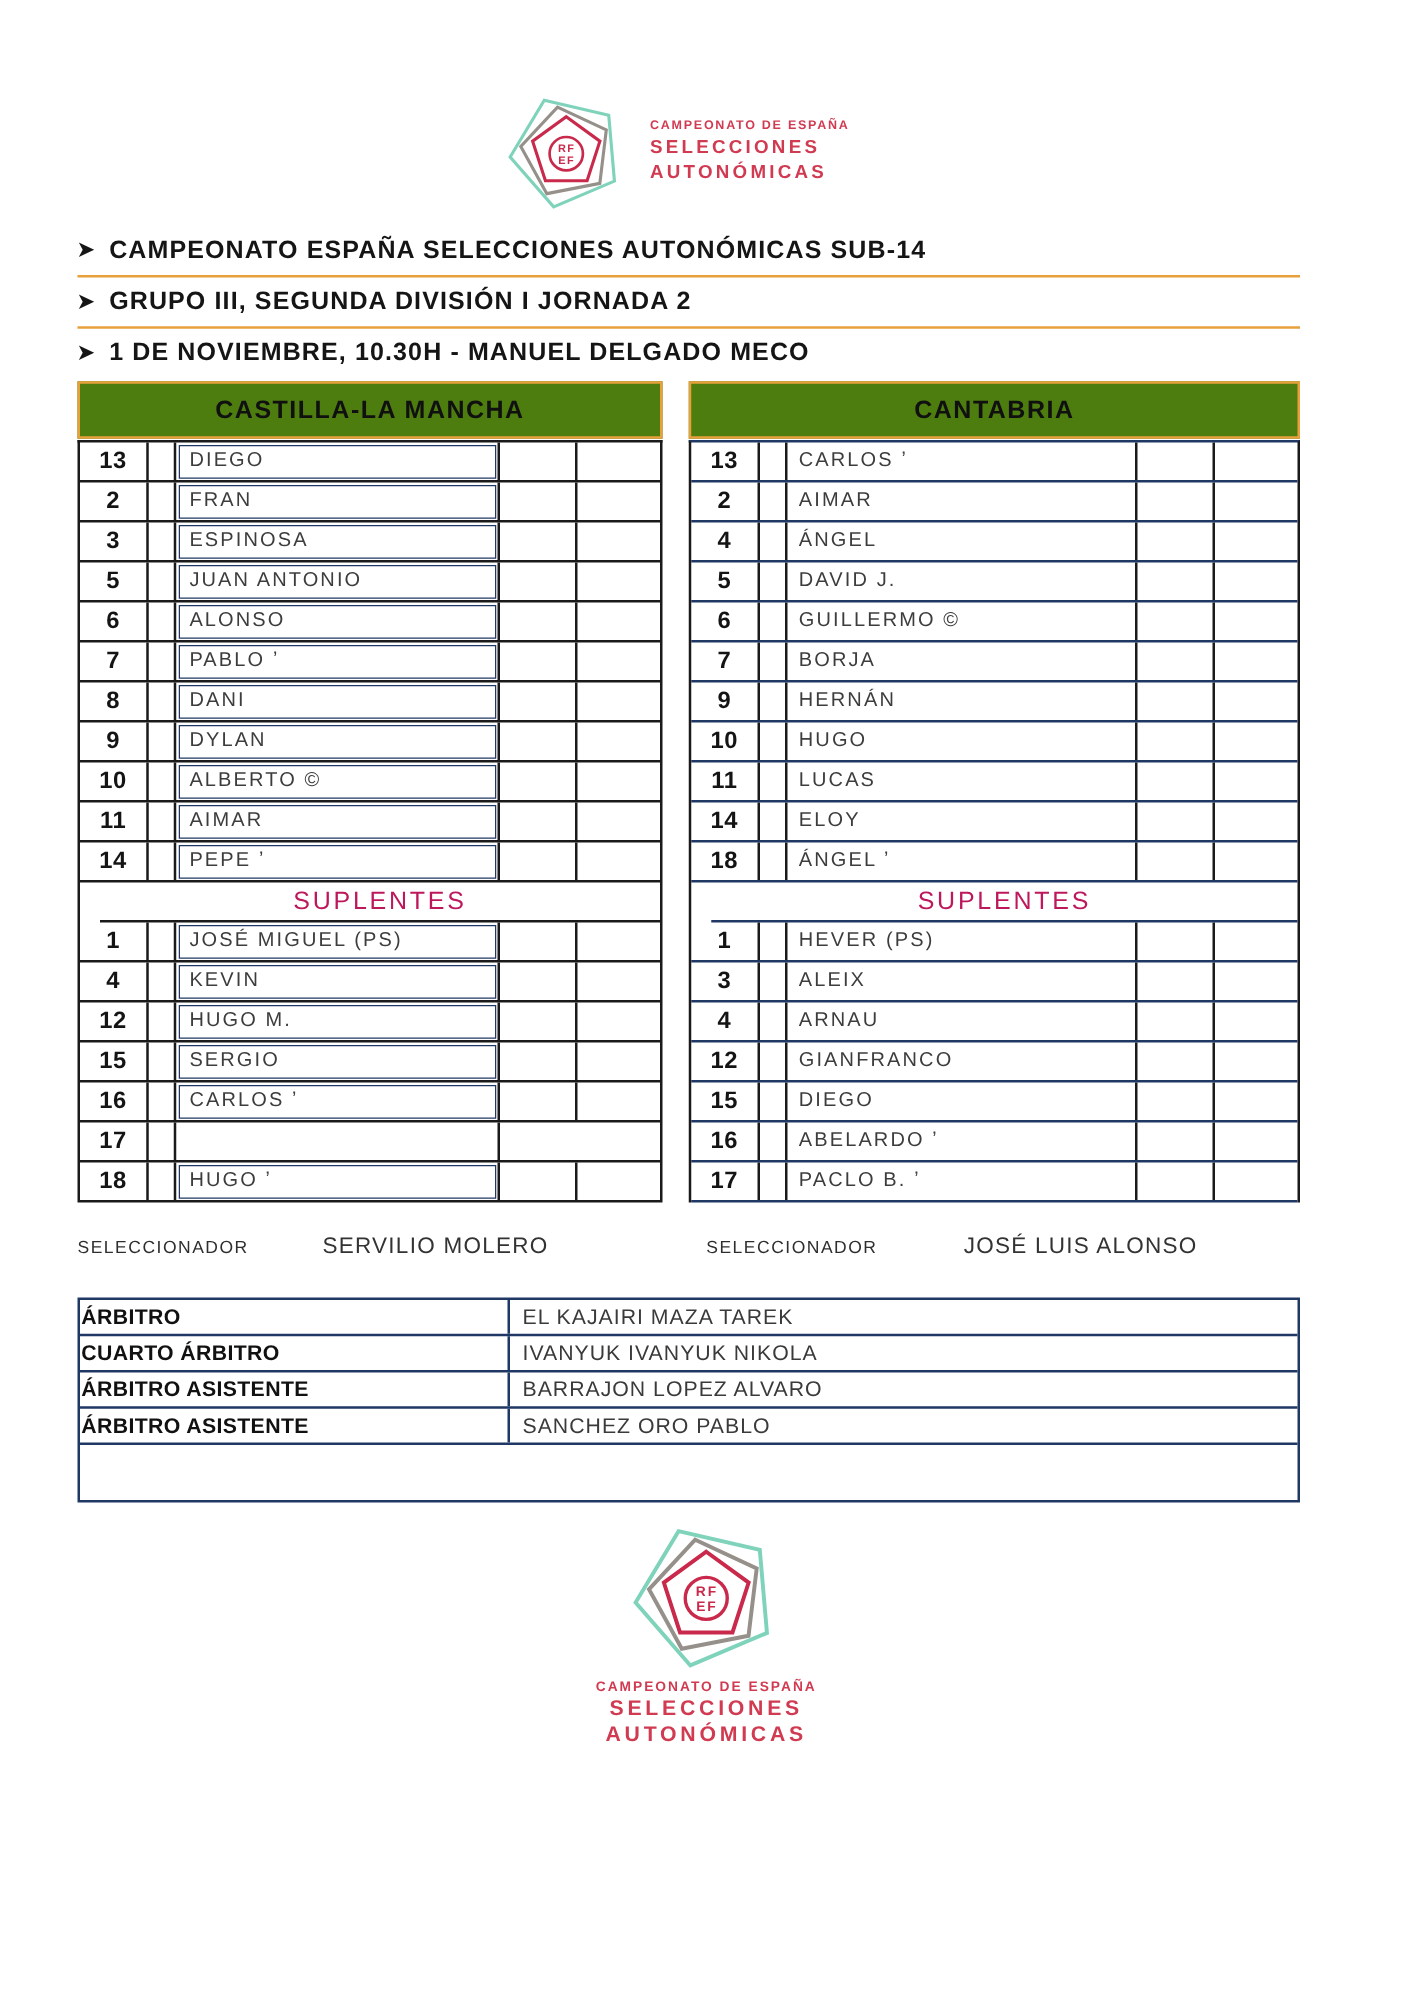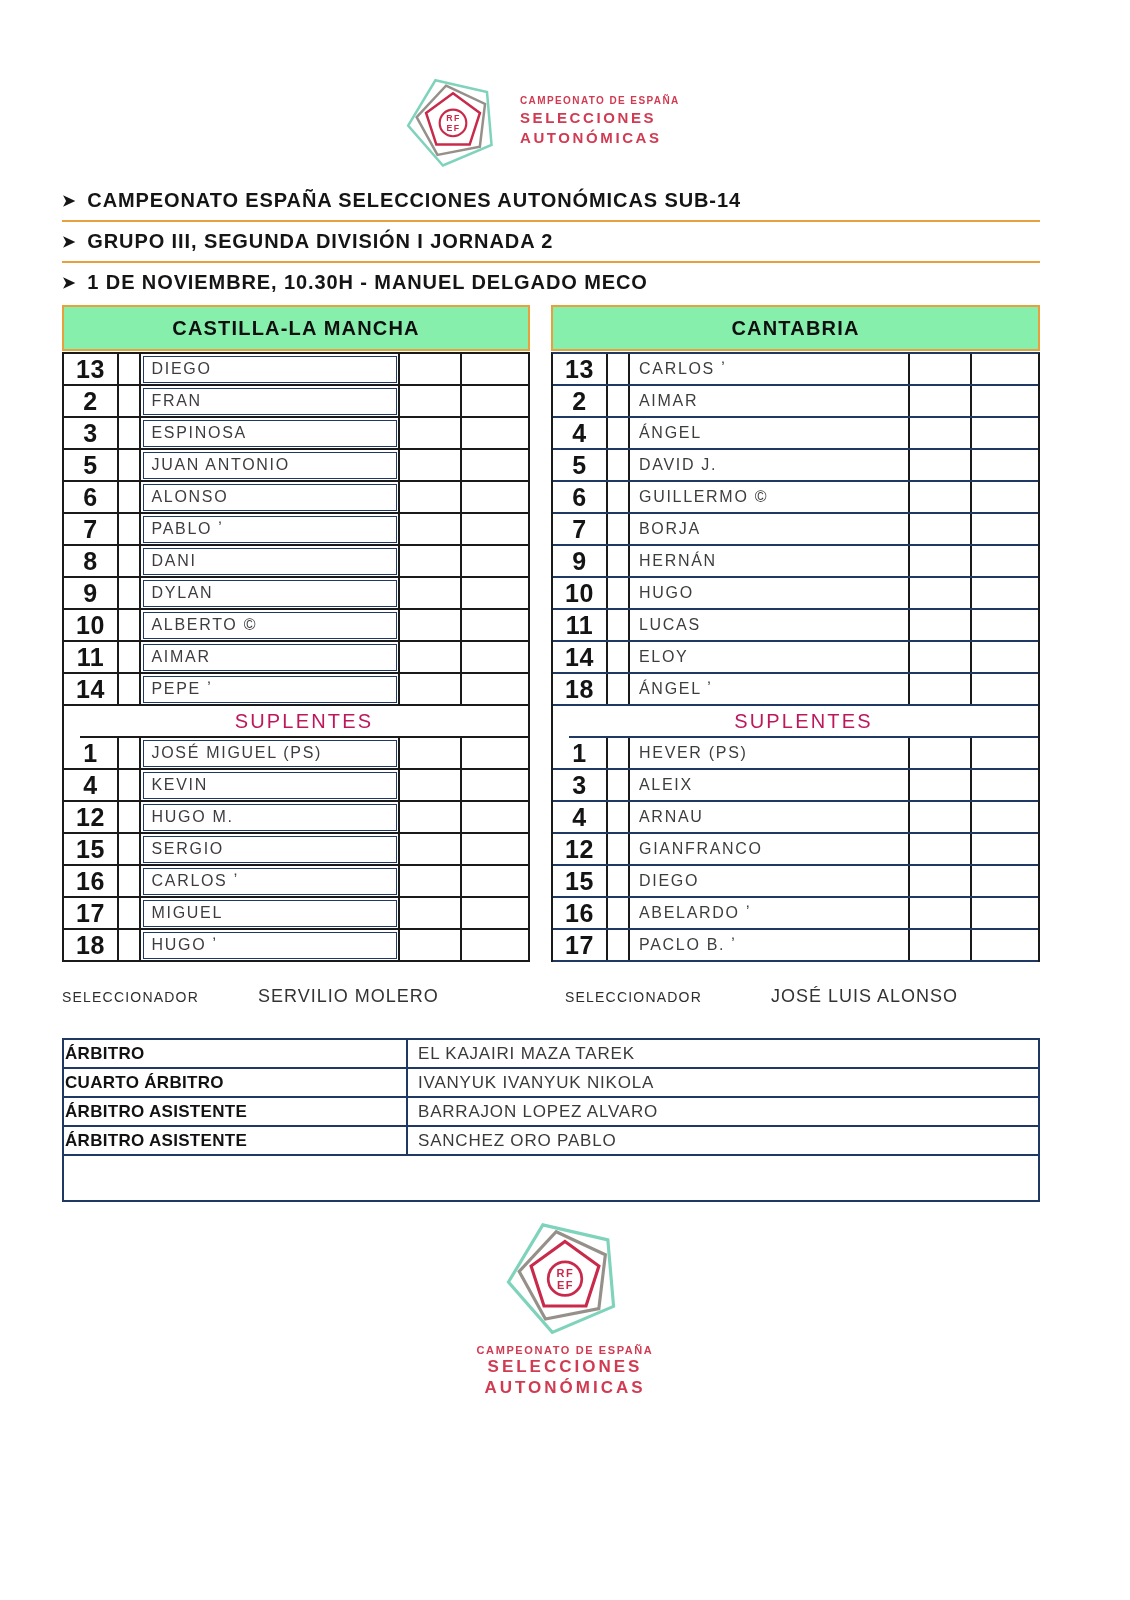--- a/index.html
+++ b/index.html
@@ -24,30 +24,30 @@
          border-bottom:2.5px solid #E8A03C;}
   .hline.noline{border-bottom:none;}
   .arrow{font-size:16px;line-height:16px;}
 
   
   .teams{position:absolute;left:62px;top:305px;width:978px;display:flex;justify-content:space-between;}
   .team{width:468px;}
   .team.t-right{width:489px;}
   .team-header{box-sizing:border-box;border:2.5px solid #E8A03C;height:46px;margin-bottom:1px;
                display:flex;align-items:center;justify-content:center;
-               font-weight:bold;font-size:20px;letter-spacing:1.2px;color:#101010;background:#86efac;}
+               font-weight:bold;font-size:20px;letter-spacing:1.2px;color:#101010;background:#4d7c0f;}
   .ptable{border:2px solid #1A1A1A;border-bottom:none;}
   .t-right .ptable{border-top-color:#1F3864;}
   .prow{display:grid;grid-template-columns:55px 22px 1fr 62px 66px;height:32px;
         border-bottom:2px solid #1A1A1A;box-sizing:border-box;}
   .t-right .prow{border-bottom-color:#1F3864;}
   .cell{border-right:2px solid #1A1A1A;box-sizing:border-box;position:relative;}
   .cell.c2{border-right:none;}
   .cell.num{display:flex;align-items:center;justify-content:center;
-            font-weight:bold;font-size:25px;color:#141414;letter-spacing:0.5px;}
+            font-weight:bold;font-size:19px;color:#141414;letter-spacing:0.5px;}
   .namebox{position:absolute;inset:1.5px;border:1.5px solid #1F3864;box-sizing:border-box;
            display:flex;align-items:center;padding-left:8px;overflow:hidden;}
   .t-right .namebox{border-color:transparent;inset:0;}
   .nametext{font-size:16px;letter-spacing:1.7px;color:#3d3d3d;white-space:nowrap;}
   .suprow{height:32px;display:flex;align-items:center;justify-content:center;
           border-bottom:2px solid #1A1A1A;box-sizing:border-box;
           font-weight:normal;font-size:20px;letter-spacing:2.2px;color:#be185d;margin-left:16px;}
   .t-right .suprow{border-bottom-color:#1F3864;}
 
   
@@ -289,25 +289,20 @@
               <div class="namebox">
                 <span class="nametext">CARLOS ʼ</span>
               </div>
             </div>
             <div class="cell c1"></div>
             <div class="cell c2"></div>
           </div>
           <div class="prow">
             <div class="cell num">17</div>
             <div class="cell gap"></div>
-            <div class="cell namec">
-              <div class="namebox">
-                <span class="nametext">MIGUEL</span>
-              </div>
-            </div>
             <div class="cell c1"></div>
             <div class="cell c2"></div>
           </div>
           <div class="prow">
             <div class="cell num">18</div>
             <div class="cell gap"></div>
             <div class="cell namec">
               <div class="namebox">
                 <span class="nametext">HUGO ʼ</span>
               </div>

